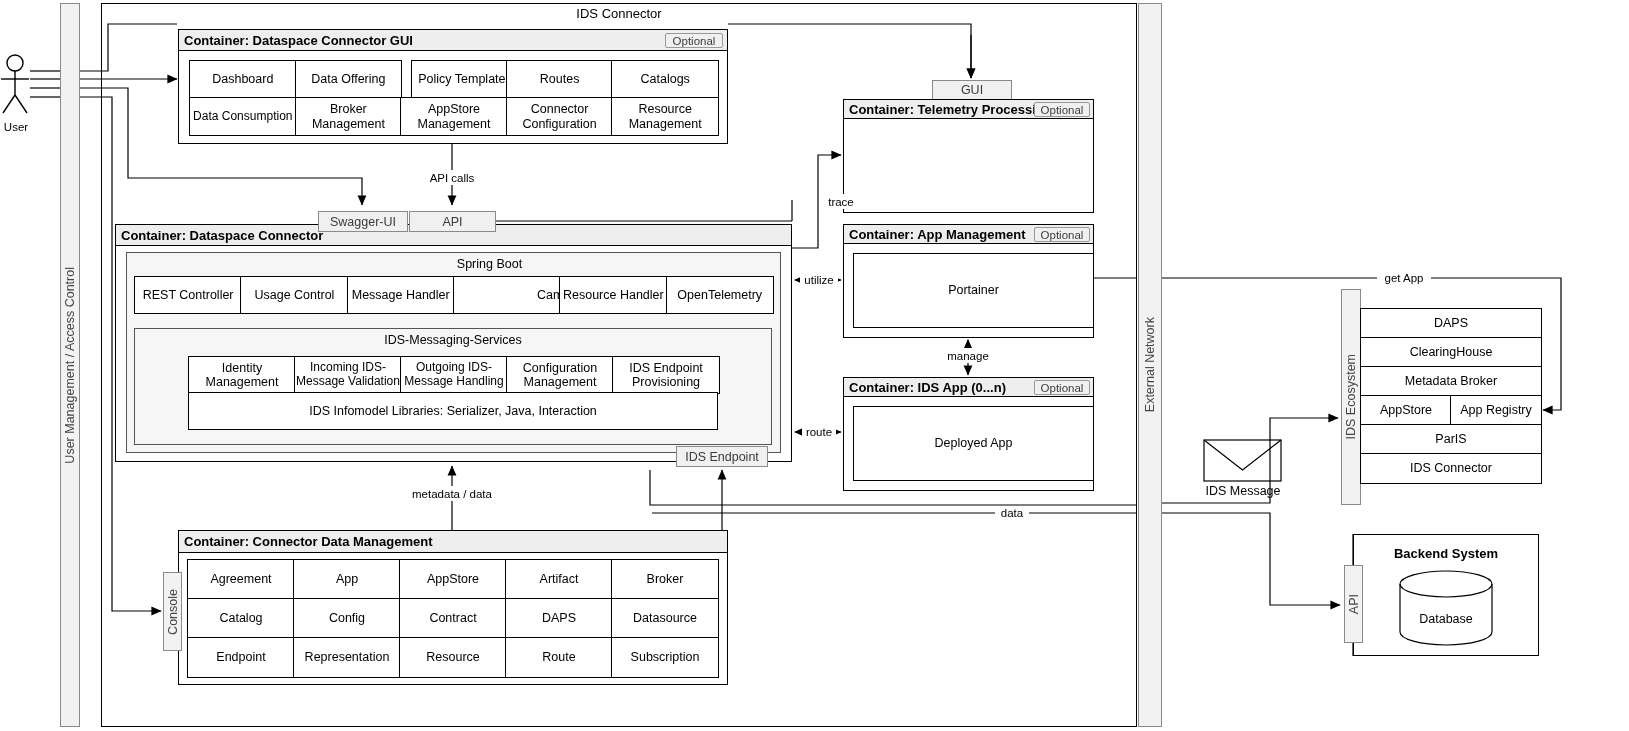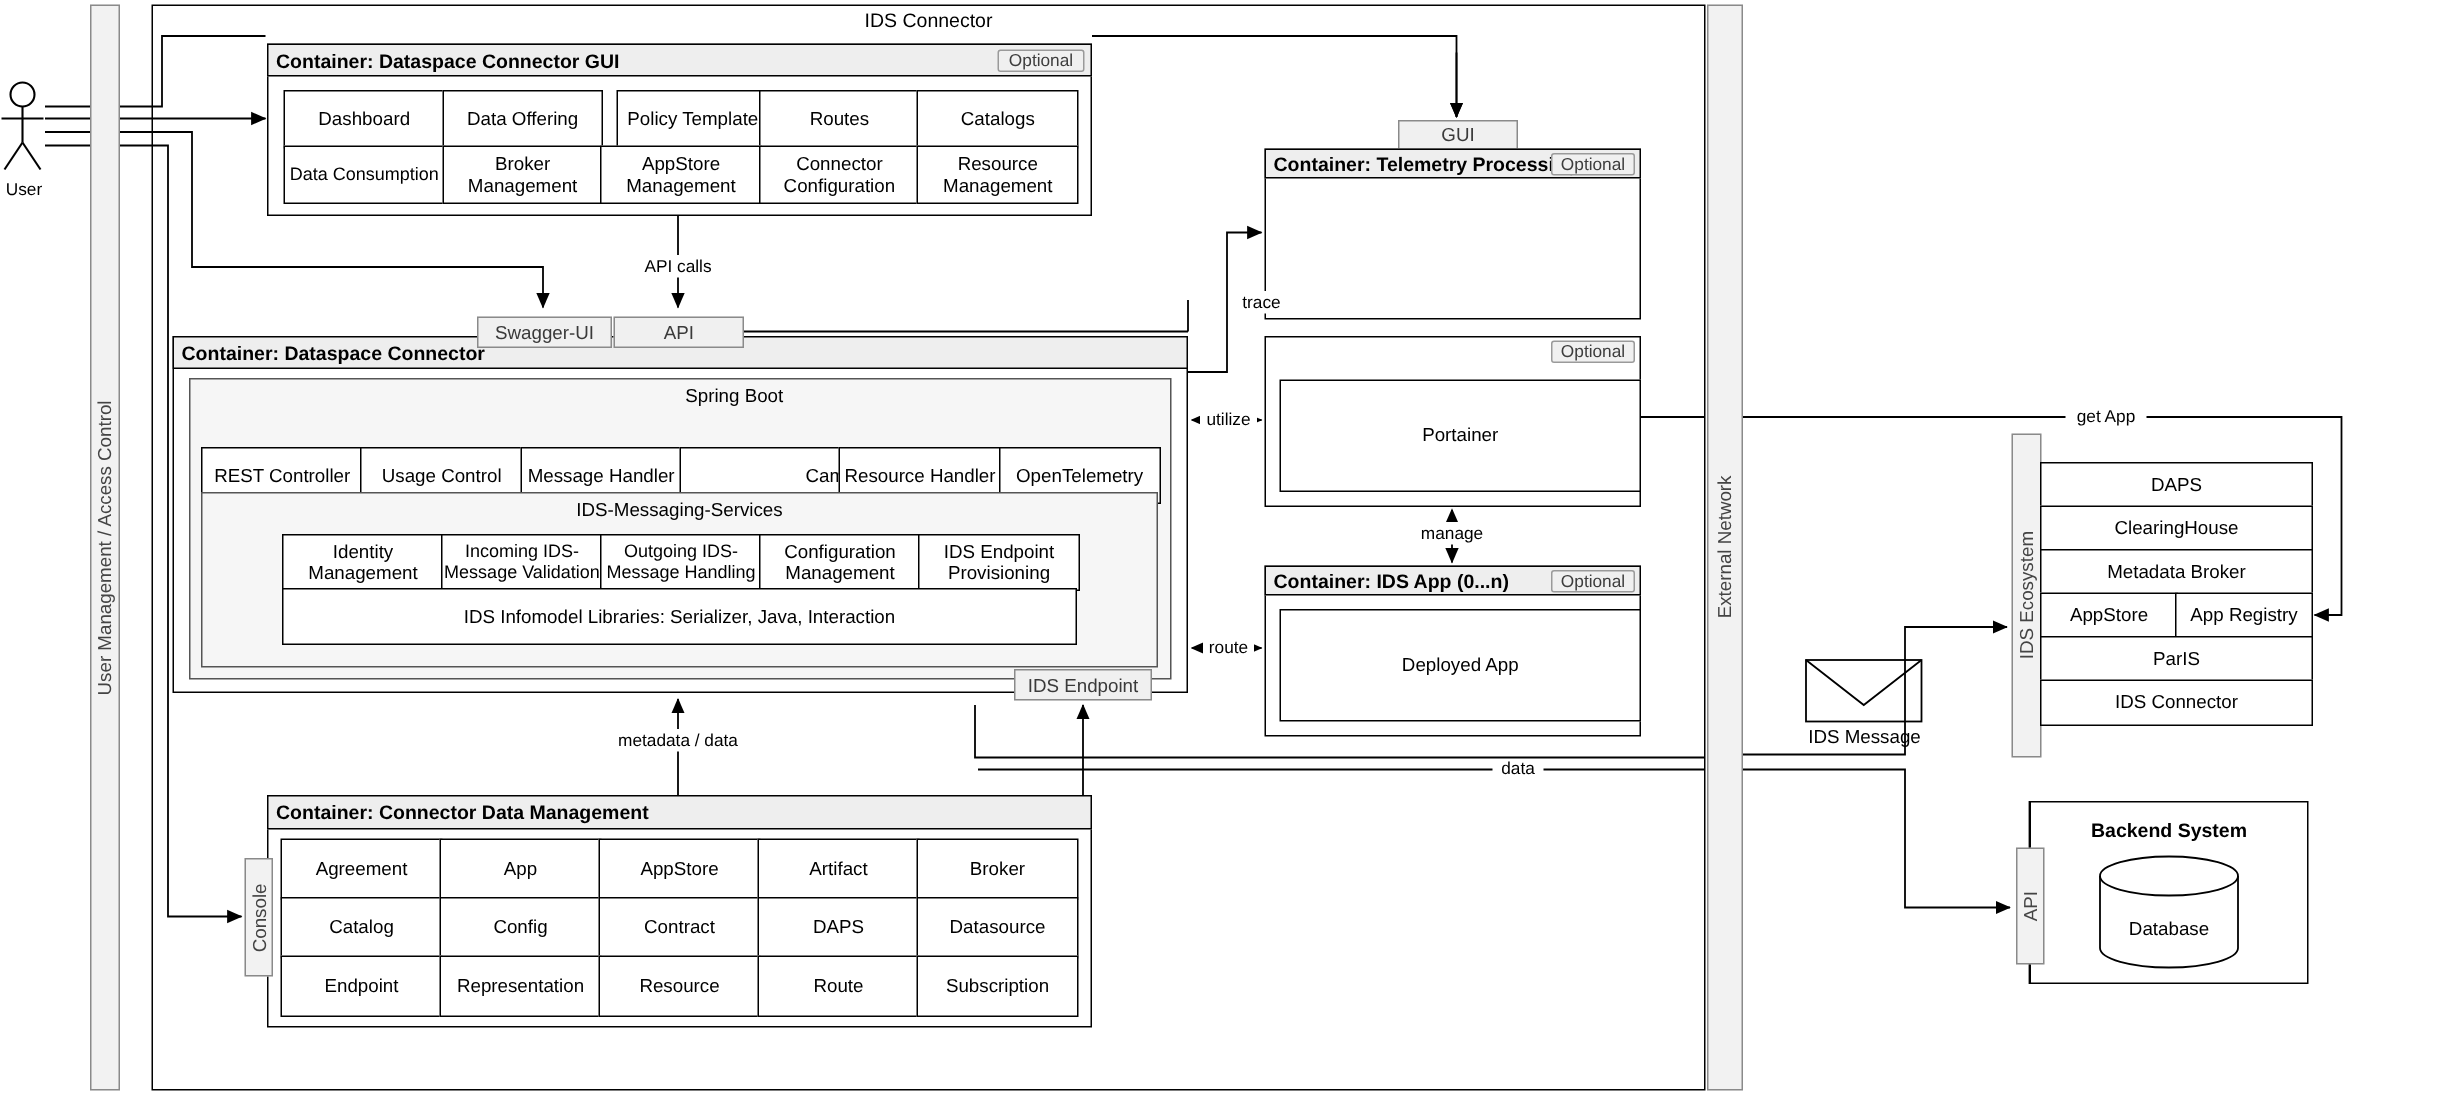--- a/index.html
+++ b/index.html
@@ -76,21 +76,21 @@
   </div>
 
   <div class="abs box" style="left:115px;top:224px;width:677px;height:238px;"></div>
   <div class="abs hdr" style="left:115px;top:224px;width:677px;height:22px;">
     <span>Container: Dataspace Connector</span>
   </div>
 
   <div class="abs grpbox" style="left:126px;top:252px;width:655px;height:201px;"></div>
   <div class="abs sub" style="left:126px;top:256px;width:655px;height:16px;margin-left:36px;">Spring Boot</div>
 
-  <div class="abs" style="left:134px;top:298px;width:638px;height:36px;">
+  <div class="abs" style="left:134px;top:276px;width:638px;height:36px;">
     <div class="cell" style="position:absolute;left:0;top:0;width:106.3px;height:36px;">REST Controller</div>
     <div class="cell" style="position:absolute;left:106.3px;top:0;width:106.3px;height:36px;">Usage Control</div>
     <div class="cell" style="position:absolute;left:212.6px;top:0;width:106.3px;height:36px;">Message Handler</div>
     <div class="cell" style="position:absolute;left:318.9px;top:0;width:106.3px;height:36px;padding-left:48px;">Camel</div>
     <div class="cell" style="position:absolute;left:425.2px;top:0;width:106.3px;height:36px;">Resource Handler</div>
     <div class="cell" style="position:absolute;left:531.5px;top:0;width:106.5px;height:36px;">OpenTelemetry</div>
   </div>
 
   <div class="abs grpbox" style="left:134px;top:328px;width:638px;height:117px;"></div>
   <div class="abs sub" style="left:134px;top:332px;width:638px;height:16px;">IDS-Messaging-Services</div>
@@ -146,20 +146,23 @@
 
   <div class="abs tag" style="left:932px;top:80px;width:80px;height:20px;">GUI</div>
 
   <div class="abs box" style="left:843px;top:99px;width:251px;height:114px;"></div>
   <div class="abs hdr" style="left:843px;top:99px;width:251px;height:20px;">
     <span>Container: Telemetry Processing</span>
   </div>
   <div class="abs badge" style="left:1034px;top:102px;width:56px;height:15px;">Optional</div>
 
   <div class="abs box" style="left:843px;top:224px;width:251px;height:114px;"></div>
+  <div class="abs hdr" style="left:843px;top:224px;width:251px;height:20px;">
+    <span>Container: App Management</span>
+  </div>
   <div class="abs badge" style="left:1034px;top:227px;width:56px;height:15px;">Optional</div>
   <div class="abs cell" style="left:853px;top:253px;width:241px;height:75px;">Portainer</div>
 
   <div class="abs box" style="left:843px;top:377px;width:251px;height:114px;"></div>
   <div class="abs hdr" style="left:843px;top:377px;width:251px;height:20px;">
     <span>Container: IDS App (0...n)</span>
   </div>
   <div class="abs badge" style="left:1034px;top:380px;width:56px;height:15px;">Optional</div>
   <div class="abs cell" style="left:853px;top:406px;width:241px;height:75px;">Deployed App</div>
 

